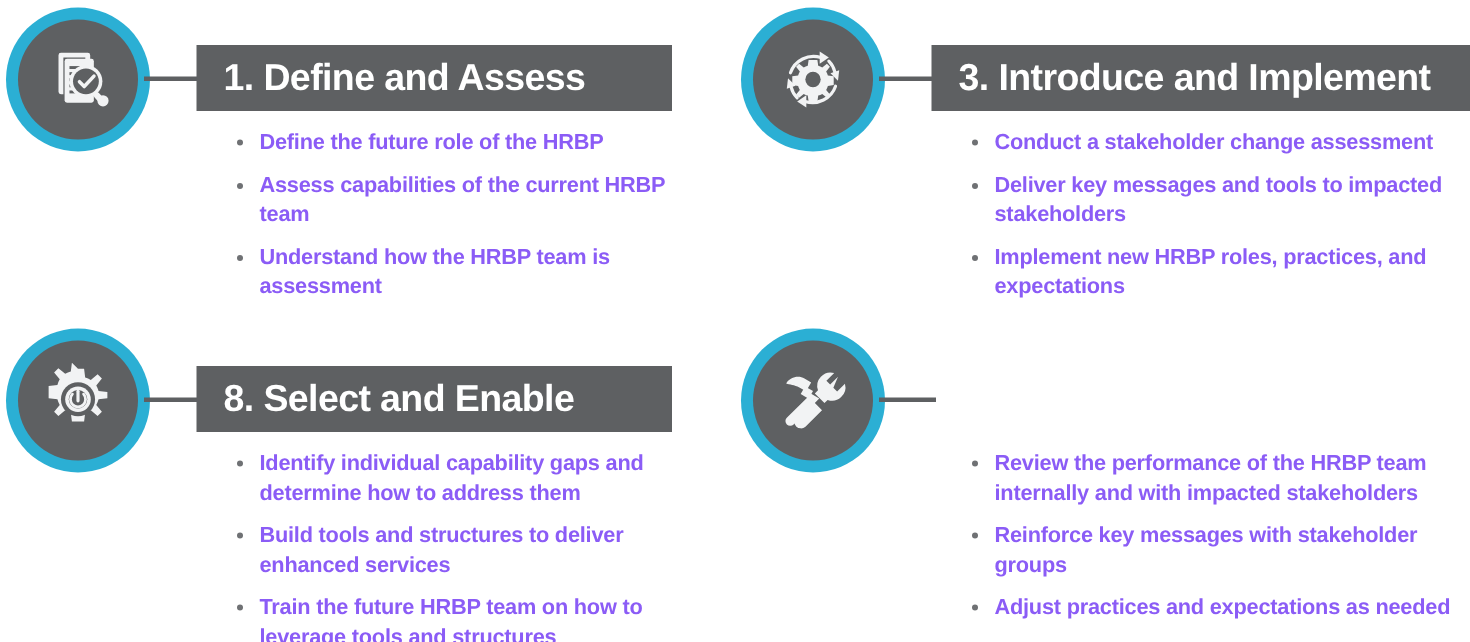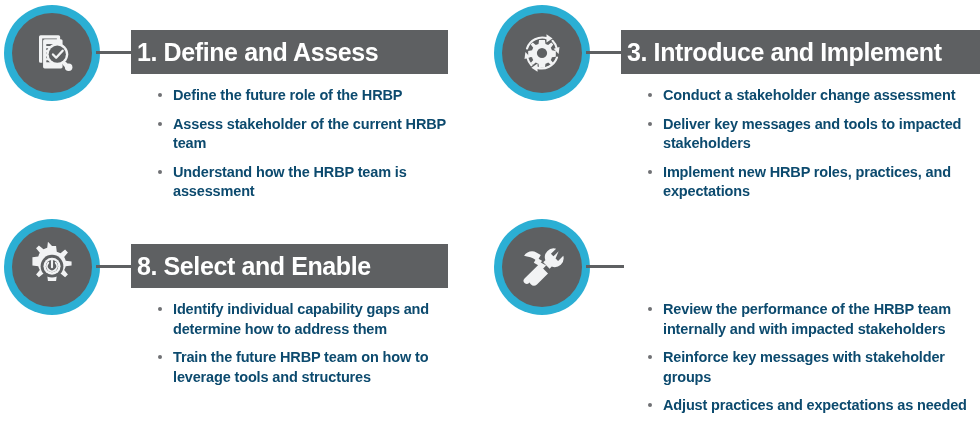--- a/index.html
+++ b/index.html
@@ -67,21 +67,21 @@
   
   .titlebar {
     position: absolute;
     left: 131px;
     top: 30px;
     height: 44px;
     background: #5E6062;
     display: flex;
     align-items: center;
     box-sizing: border-box;
-    padding-left: 6px;
+    padding-left: 18px;
   }
   .q1 .titlebar, .q2 .titlebar { width: 317px; }
   .q3 .titlebar, .q4 .titlebar { width: 419px; }
 
   .titlebar .title-text {
     color: #ffffff;
     font-size: 25px;
     font-weight: bold;
     letter-spacing: -0.4px;
     white-space: nowrap;
@@ -96,21 +96,21 @@
     margin: 0;
     padding: 0;
     list-style: none;
   }
   .q3 .bullets, .q4 .bullets { width: 340px; }
 
   .bullets li {
     position: relative;
     padding-left: 15px;
     margin-bottom: 9px;
-    color: #0c4a6e;
+    color: #8b5cf6;
     font-size: 14.5px;
     font-weight: bold;
     line-height: 1.35;
     letter-spacing: -0.15px;
   }
   .bullets li::before {
     content: "";
     position: absolute;
     left: 0;
     top: 7px;
@@ -149,21 +149,21 @@
           </svg>
         </span>
       </div>
     </div>
     <div class="connector"></div>
     <div class="titlebar">
       <span class="title-text">1. Define and Assess</span>
     </div>
     <ul class="bullets">
       <li>Define the future role of the HRBP</li>
-      <li>Assess stakeholder of the current HRBP team</li>
+      <li>Assess capabilities of the current HRBP team</li>
       <li>Understand how the HRBP team is assessment</li>
     </ul>
   </div>
 
   <div class="quadrant q2">
     <div class="badge">
       <div class="badge-inner">
         <span>
           <svg viewBox="0 0 64 64" xmlns="http://www.w3.org/2000/svg">
             <g fill="#F2F3F4">
@@ -177,20 +177,21 @@
           </svg>
         </span>
       </div>
     </div>
     <div class="connector"></div>
     <div class="titlebar">
       <span class="title-text">8. Select and Enable</span>
     </div>
     <ul class="bullets">
       <li>Identify individual capability gaps and determine how to address them</li>
+      <li>Build tools and structures to deliver enhanced services</li>
       <li>Train the future HRBP team on how to leverage tools and structures</li>
     </ul>
   </div>
 
   <div class="quadrant q3">
     <div class="badge">
       <div class="badge-inner">
         <span>
           <svg viewBox="0 0 64 64" xmlns="http://www.w3.org/2000/svg">
 

